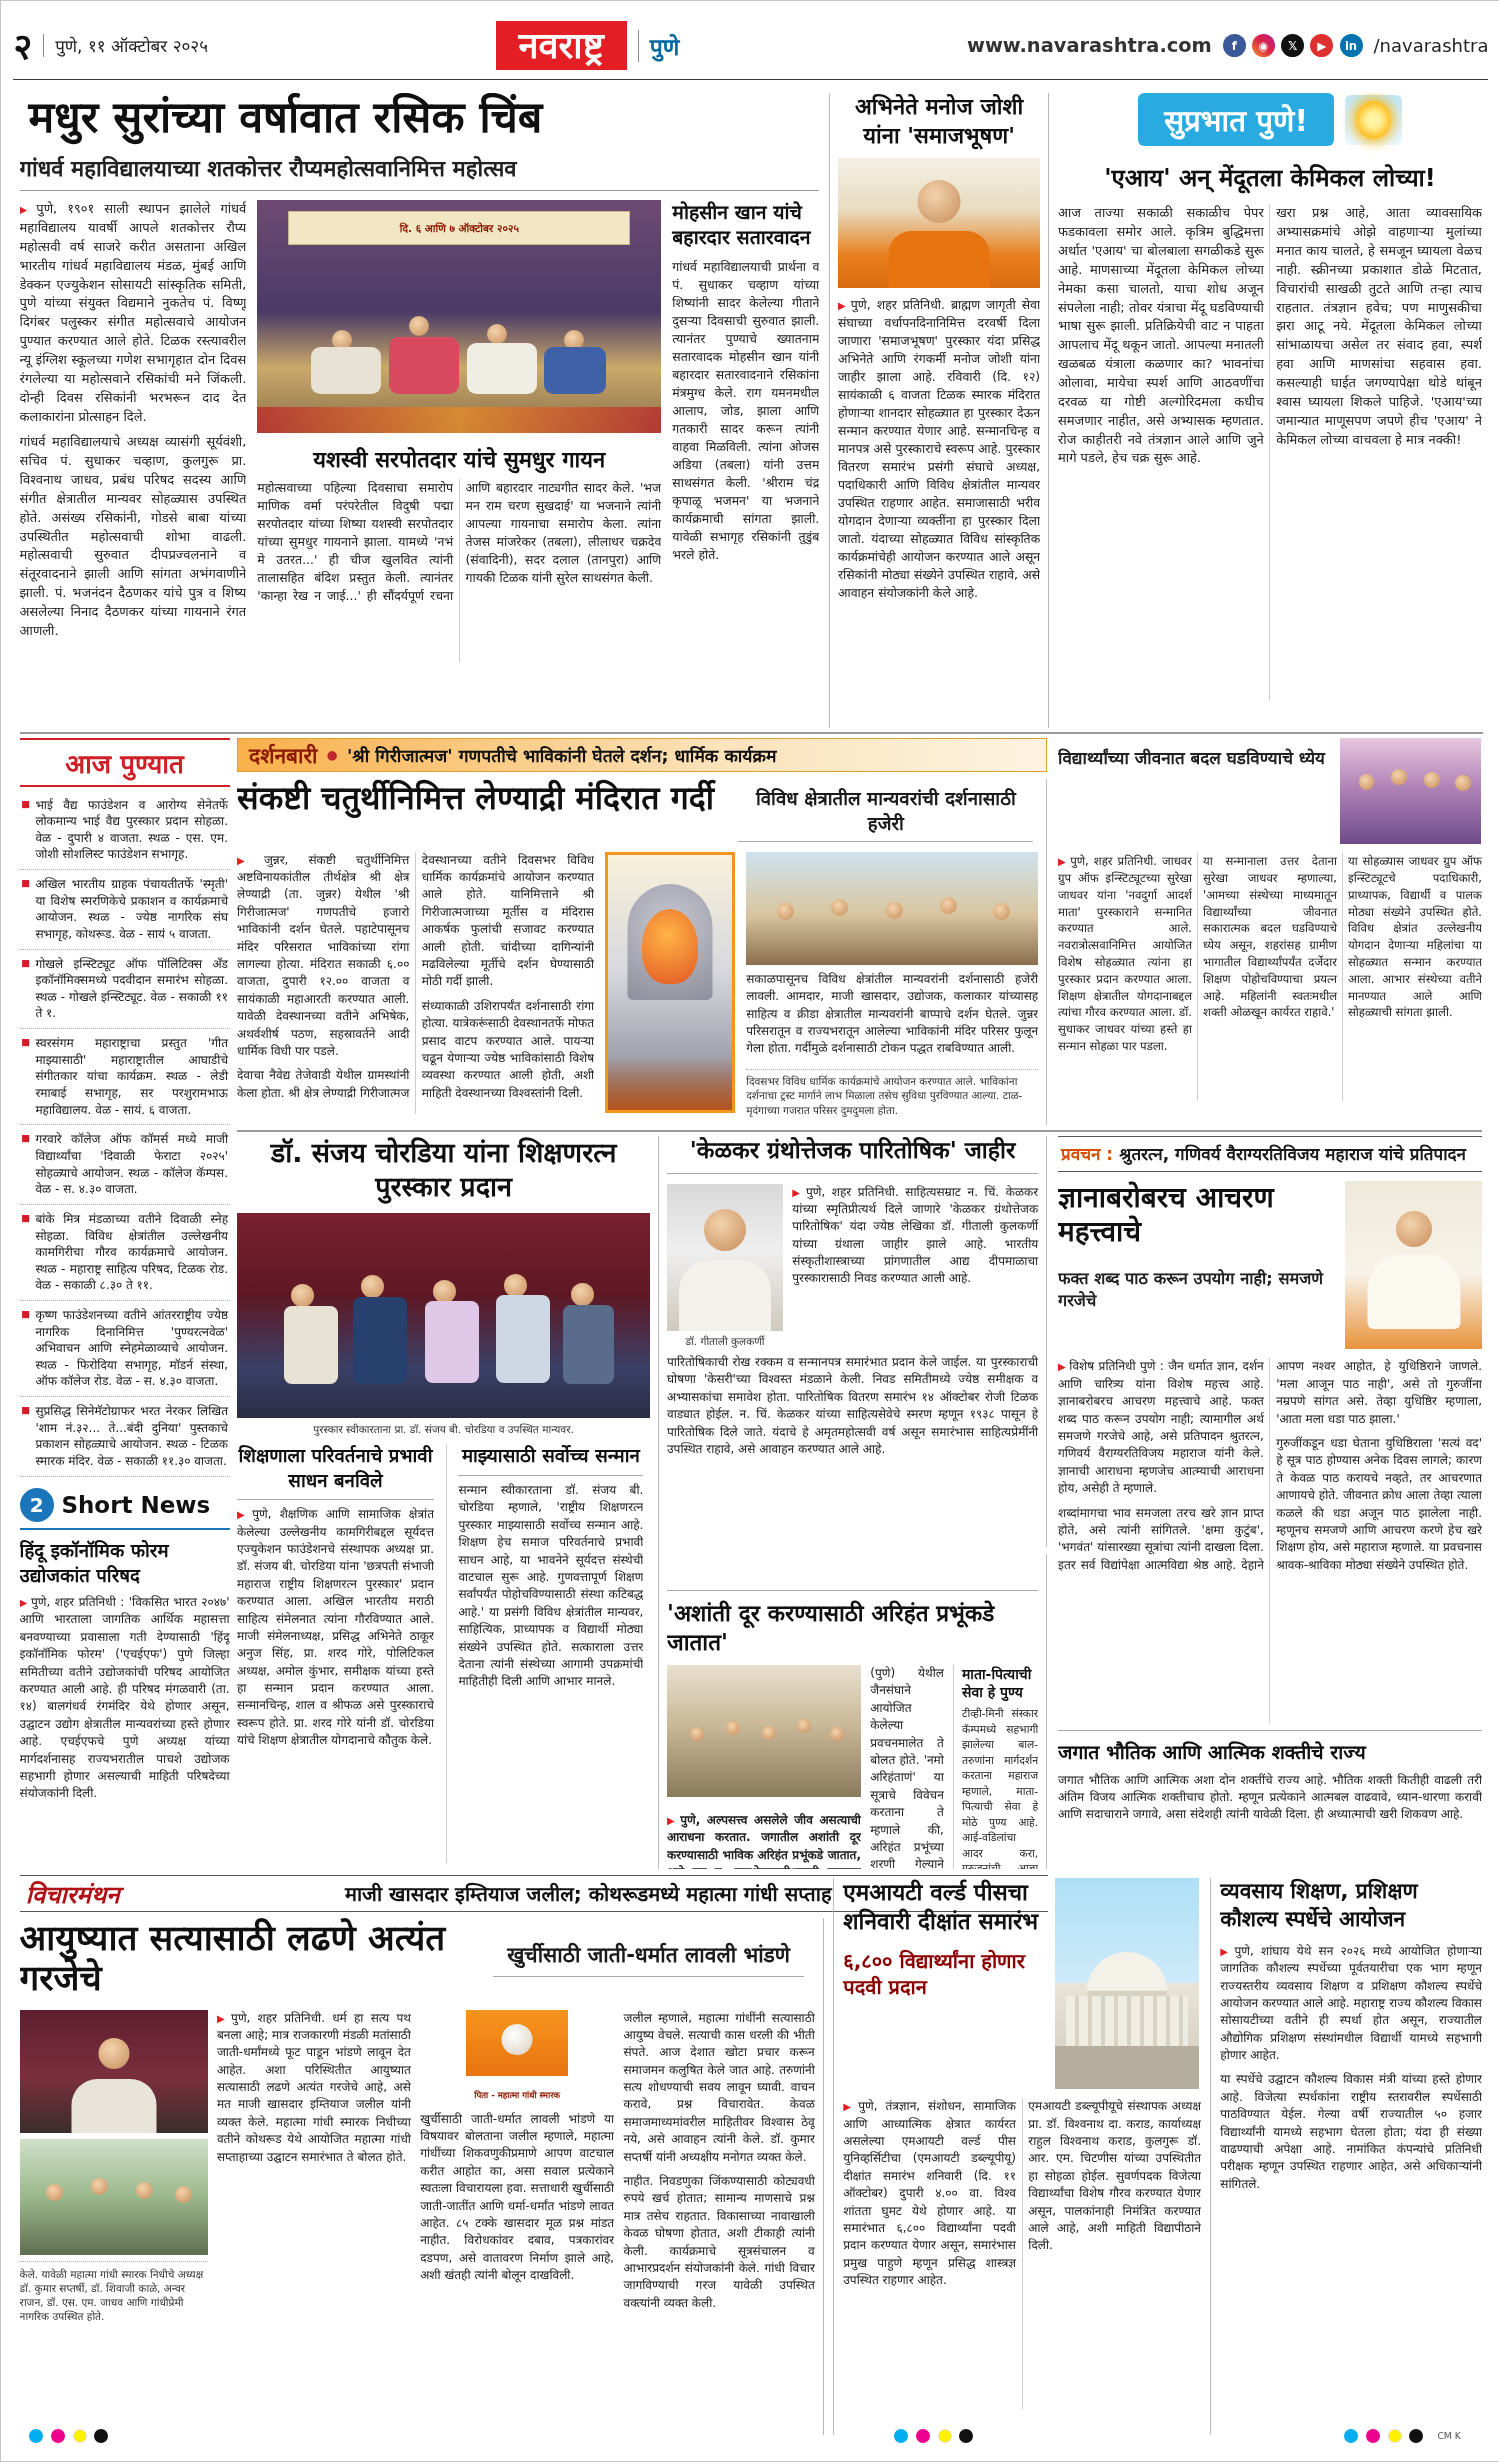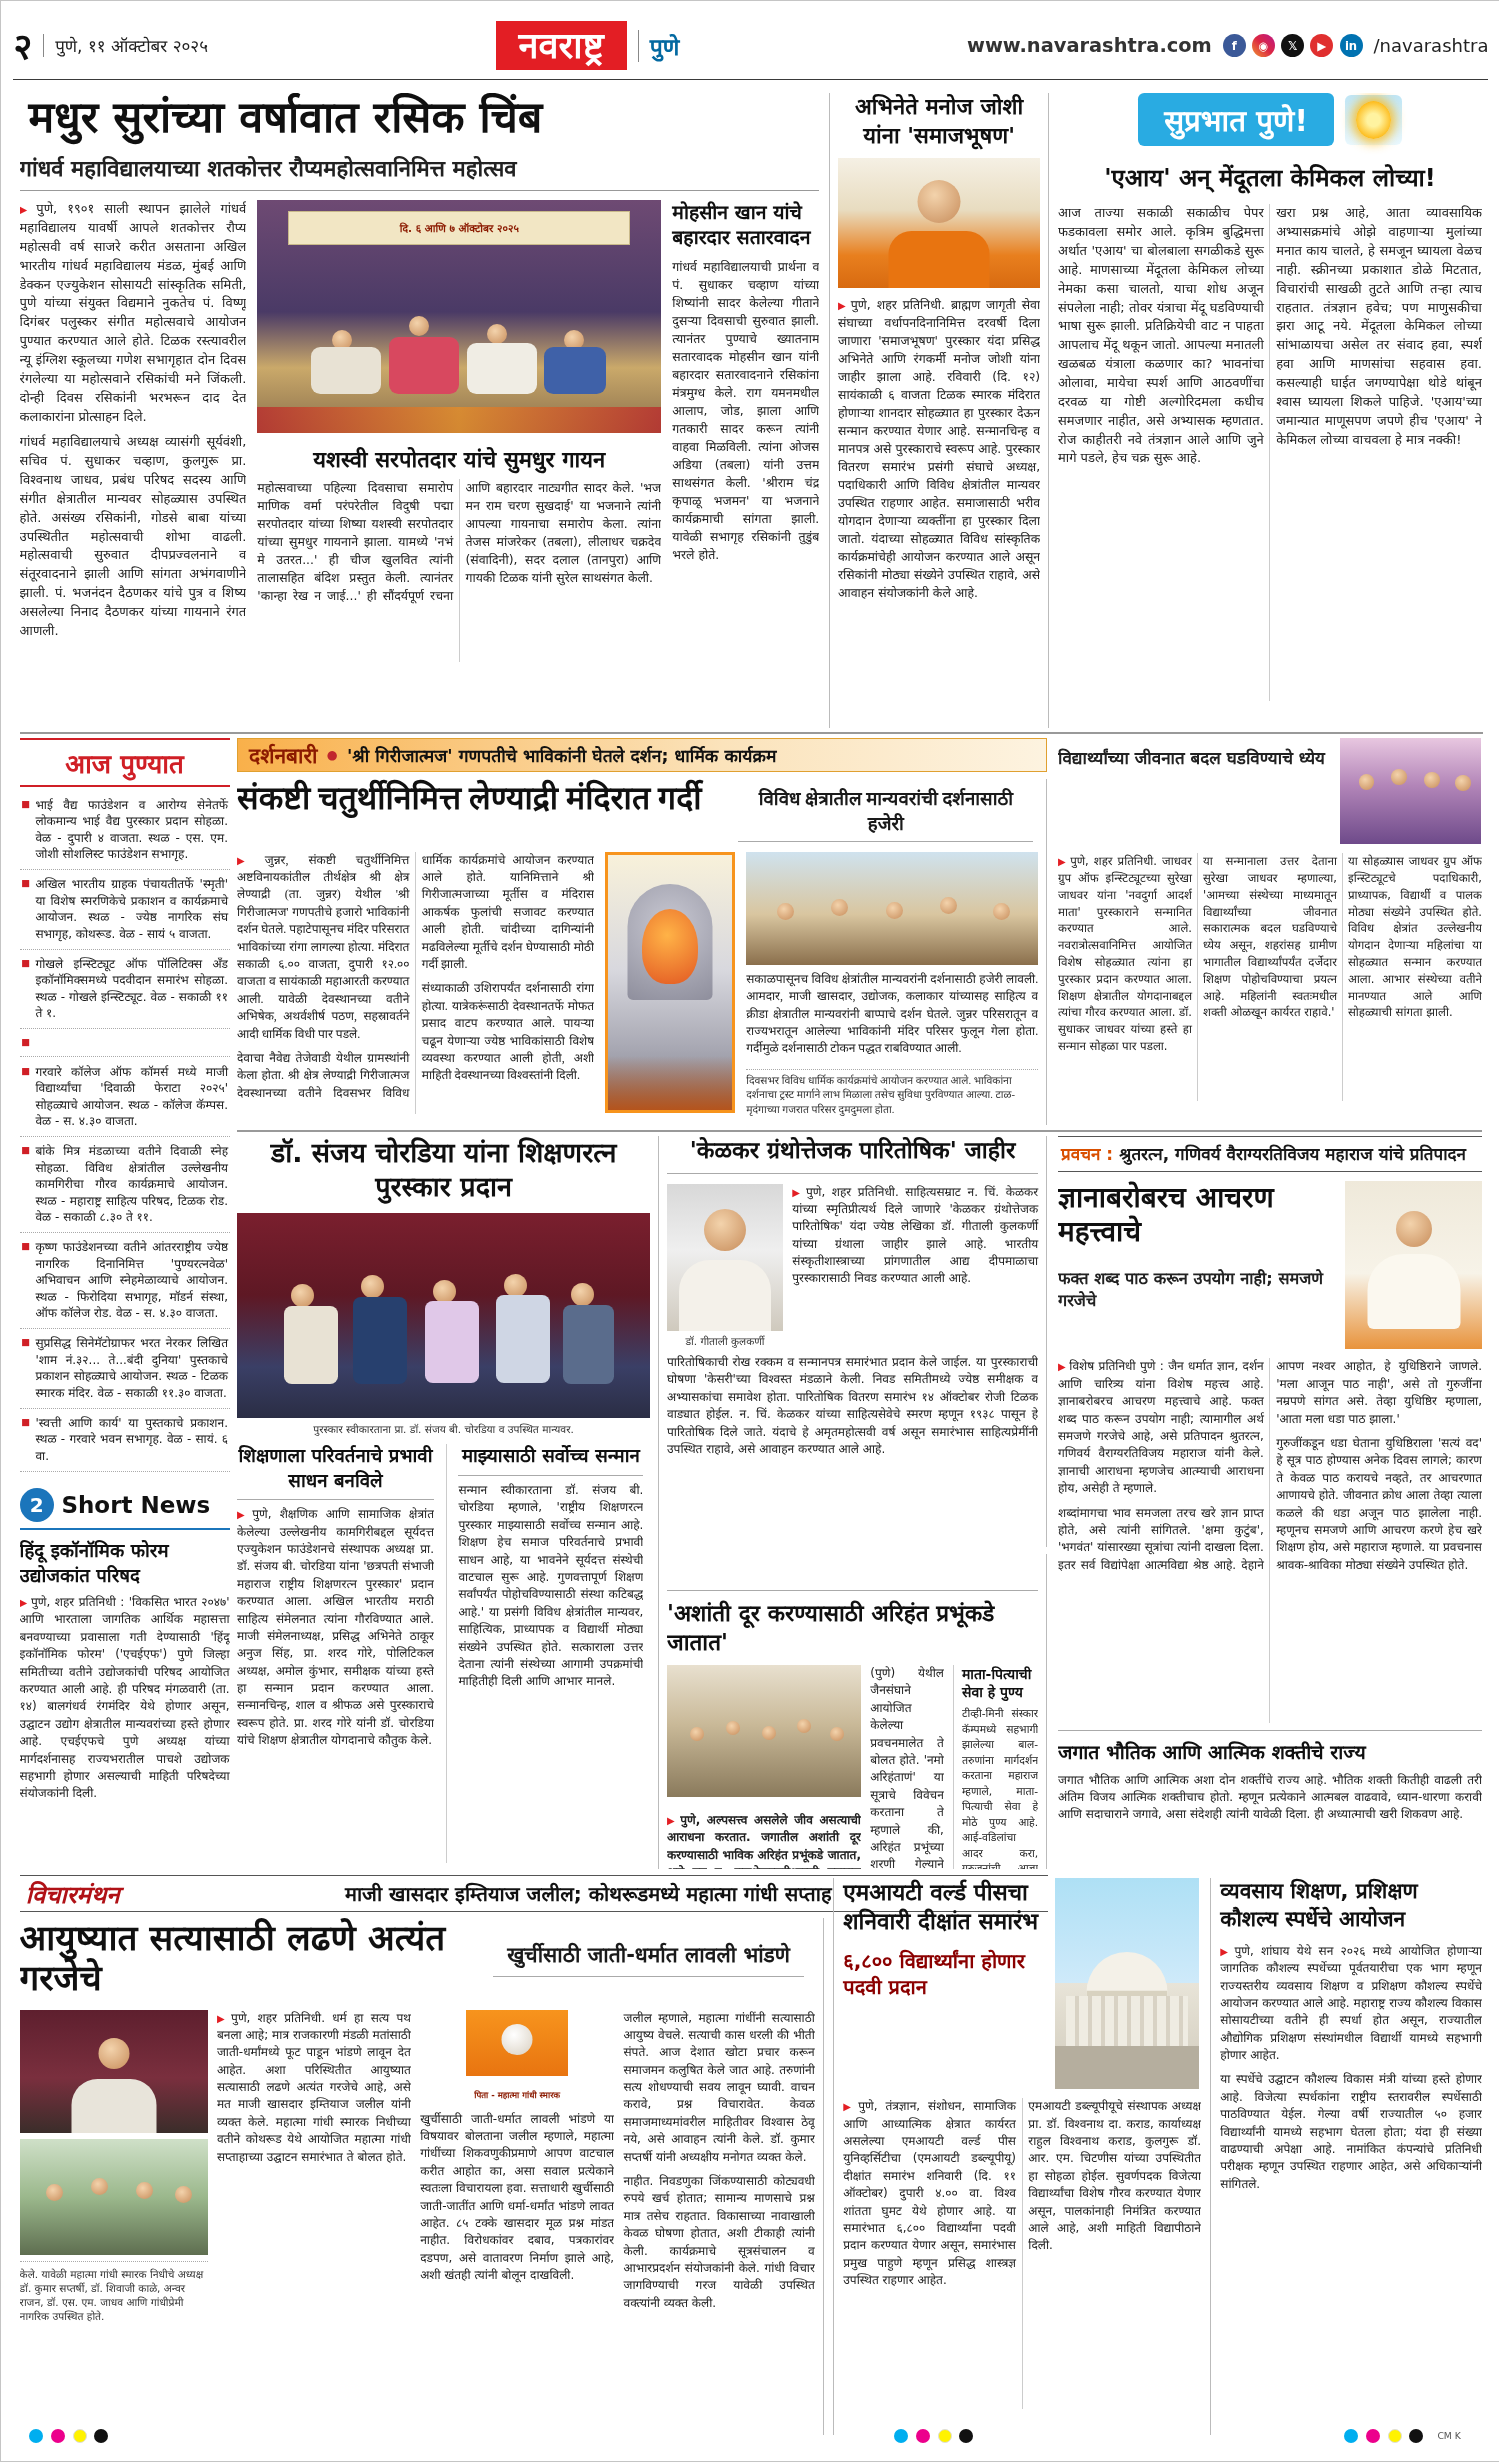--- a/index.html
+++ b/index.html
@@ -136,20 +136,21 @@
       <div class="aj-item">
           <span class="sq">■</span>
           <span>अखिल भारतीय ग्राहक पंचायतीतर्फे 'स्मृती' या विशेष स्मरणिकेचे प्रकाशन व कार्यक्रमाचे आयोजन. स्थळ - ज्येष्ठ नागरिक संघ सभागृह, कोथरूड. वेळ - सायं ५ वाजता.</span>
         </div>
       <div class="aj-item">
           <span class="sq">■</span>
           <span>गोखले इन्स्टिट्यूट ऑफ पॉलिटिक्स अँड इकॉनॉमिक्समध्ये पदवीदान समारंभ सोहळा. स्थळ - गोखले इन्स्टिट्यूट. वेळ - सकाळी ११ ते १.</span>
         </div>
       <div class="aj-item">
           <span class="sq">■</span>
+          <span>स्वरसंगम महाराष्ट्राचा प्रस्तुत 'गीत माझ्यासाठी' महाराष्ट्रातील आघाडीचे संगीतकार यांचा कार्यक्रम. स्थळ - लेडी रमाबाई सभागृह, सर परशुरामभाऊ महाविद्यालय. वेळ - सायं. ६ वाजता.</span>
         </div>
       <div class="aj-item">
           <span class="sq">■</span>
           <span>गरवारे कॉलेज ऑफ कॉमर्स मध्ये माजी विद्यार्थ्यांचा 'दिवाळी फेराटा २०२५' सोहळ्याचे आयोजन. स्थळ - कॉलेज कॅम्पस. वेळ - स. ४.३० वाजता.</span>
         </div>
       <div class="aj-item">
           <span class="sq">■</span>
           <span>बांके मित्र मंडळाच्या वतीने दिवाळी स्नेह सोहळा. विविध क्षेत्रांतील उल्लेखनीय कामगिरीचा गौरव कार्यक्रमाचे आयोजन. स्थळ - महाराष्ट्र साहित्य परिषद, टिळक रोड. वेळ - सकाळी ८.३० ते ११.</span>
         </div>
       <div class="aj-item">
@@ -167,21 +168,21 @@
 
     </div>
   </div>
 
   <div class="abs" style="left:236px;top:737px;width:810px;height:34px;background:linear-gradient(90deg,#f9b04a,#fbe3bb 60%,#fdf3e0);border:0.8px solid #e0a030;display:flex;align-items:center;gap:9.3px;padding:0 11px;">
     <span style="color:#8b1a00;font-size:21px;font-weight:bold;">दर्शनबारी</span>
     <span class="sq" style="color:#c1272d;font-size:12.4px;">●</span>
     <span style="font-size:17.5px;font-weight:bold;color:#111;">'श्री गिरीजात्मज' गणपतीचे भाविकांनी घेतले दर्शन; धार्मिक कार्यक्रम</span>
   </div>
 
-  <div class="abs vrule" style="left:236px;top:778px;width:810px;height:346px;padding-right:7.8px;overflow:hidden;font-family:Liberation Serif, serif;">
+  <div class="abs vrule" style="left:236px;top:778px;width:810px;height:346px;padding-right:7.8px;overflow:hidden;">
     <div style="display:flex;gap:12.4px;align-items:flex-start;">
       <h2 style="font-size:32px;line-height:1.2;width:489px;">संकष्टी चतुर्थीनिमित्त लेण्याद्री मंदिरात गर्दी</h2>
       <div style="font-size:18.6px;font-weight:bold;width:295px;text-align:center;padding-top:6.2px;border-bottom:0.8px solid #aaa;padding-bottom:6.2px;">विविध क्षेत्रातील मान्यवरांची दर्शनासाठी हजेरी</div>
     </div>
     <div style="display:flex;gap:11px;margin-top:9.3px;height:262px;">
       <div class="b cols2" style="width:365px;font-size:12px;overflow:hidden;">
         <p><span class="mk">▶</span><span>जुन्नर, संकष्टी चतुर्थीनिमित्त अष्टविनायकांतील तीर्थक्षेत्र श्री क्षेत्र लेण्याद्री (ता. जुन्नर) येथील 'श्री गिरीजात्मज' गणपतीचे हजारो भाविकांनी दर्शन घेतले. पहाटेपासूनच मंदिर परिसरात भाविकांच्या रांगा लागल्या होत्या. मंदिरात सकाळी ६.०० वाजता, दुपारी १२.०० वाजता व सायंकाळी महाआरती करण्यात आली. यावेळी देवस्थानच्या वतीने अभिषेक, अथर्वशीर्ष पठण, सहस्रावर्तने आदी धार्मिक विधी पार पडले.</span></p>
         <p>देवाचा नैवेद्य तेजेवाडी येथील ग्रामस्थांनी केला होता. श्री क्षेत्र लेण्याद्री गिरीजात्मज देवस्थानच्या वतीने दिवसभर विविध धार्मिक कार्यक्रमांचे आयोजन करण्यात आले होते. यानिमित्ताने श्री गिरीजात्मजाच्या मूर्तीस व मंदिरास आकर्षक फुलांची सजावट करण्यात आली होती. चांदीच्या दागिन्यांनी मढविलेल्या मूर्तीचे दर्शन घेण्यासाठी मोठी गर्दी झाली.</p>
         <p>संध्याकाळी उशिरापर्यंत दर्शनासाठी रांगा होत्या. यात्रेकरूंसाठी देवस्थानतर्फे मोफत प्रसाद वाटप करण्यात आले. पायऱ्या चढून येणाऱ्या ज्येष्ठ भाविकांसाठी विशेष व्यवस्था करण्यात आली होती, अशी माहिती देवस्थानच्या विश्वस्तांनी दिली.</p>
       </div>

